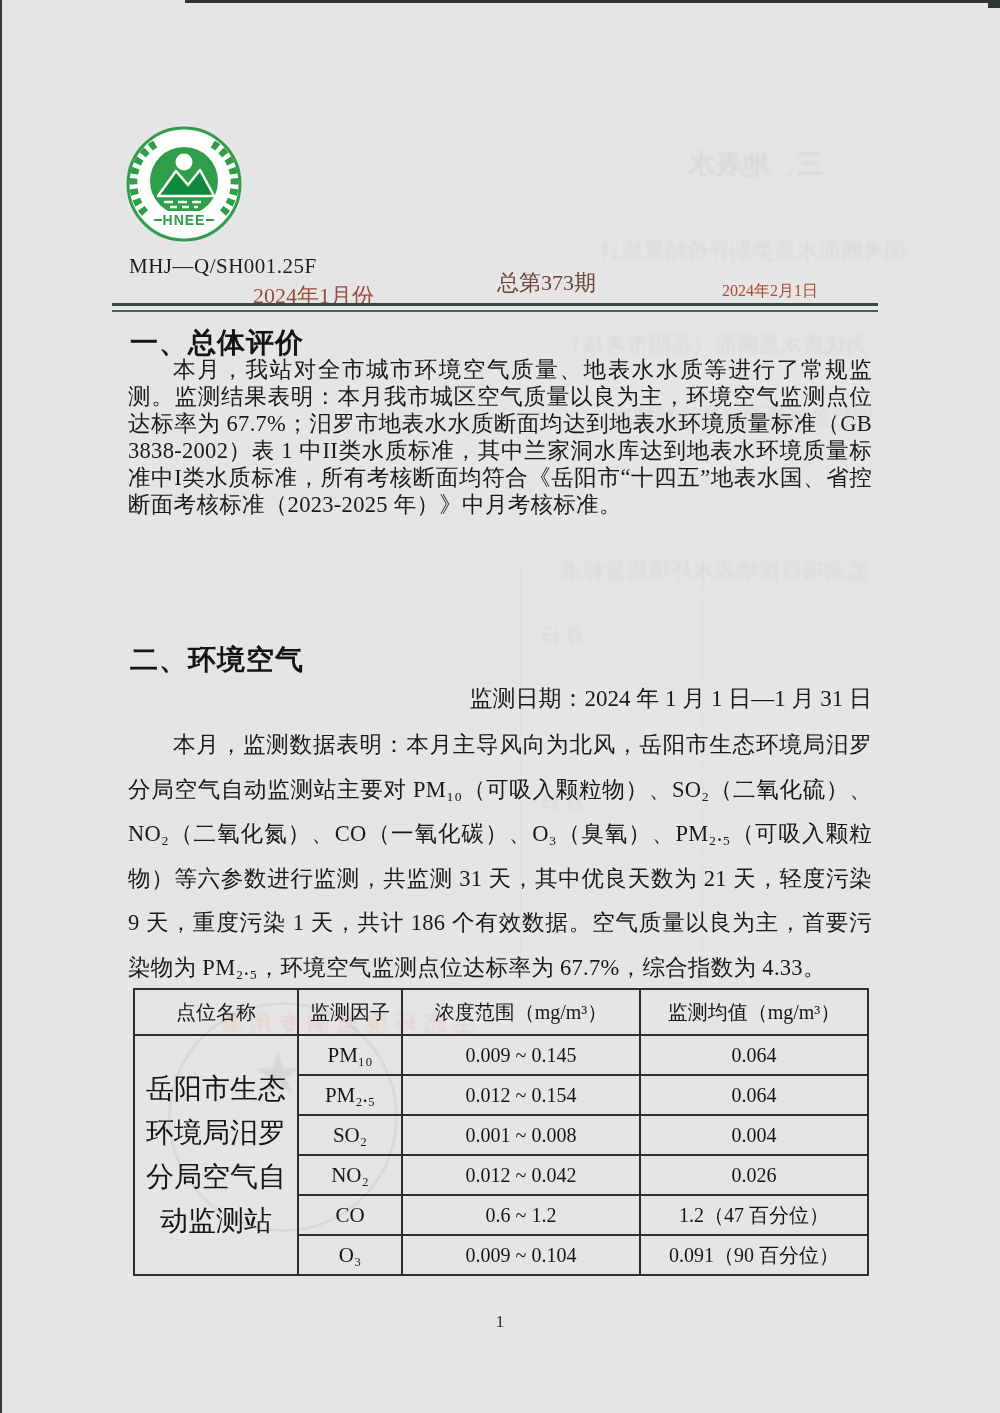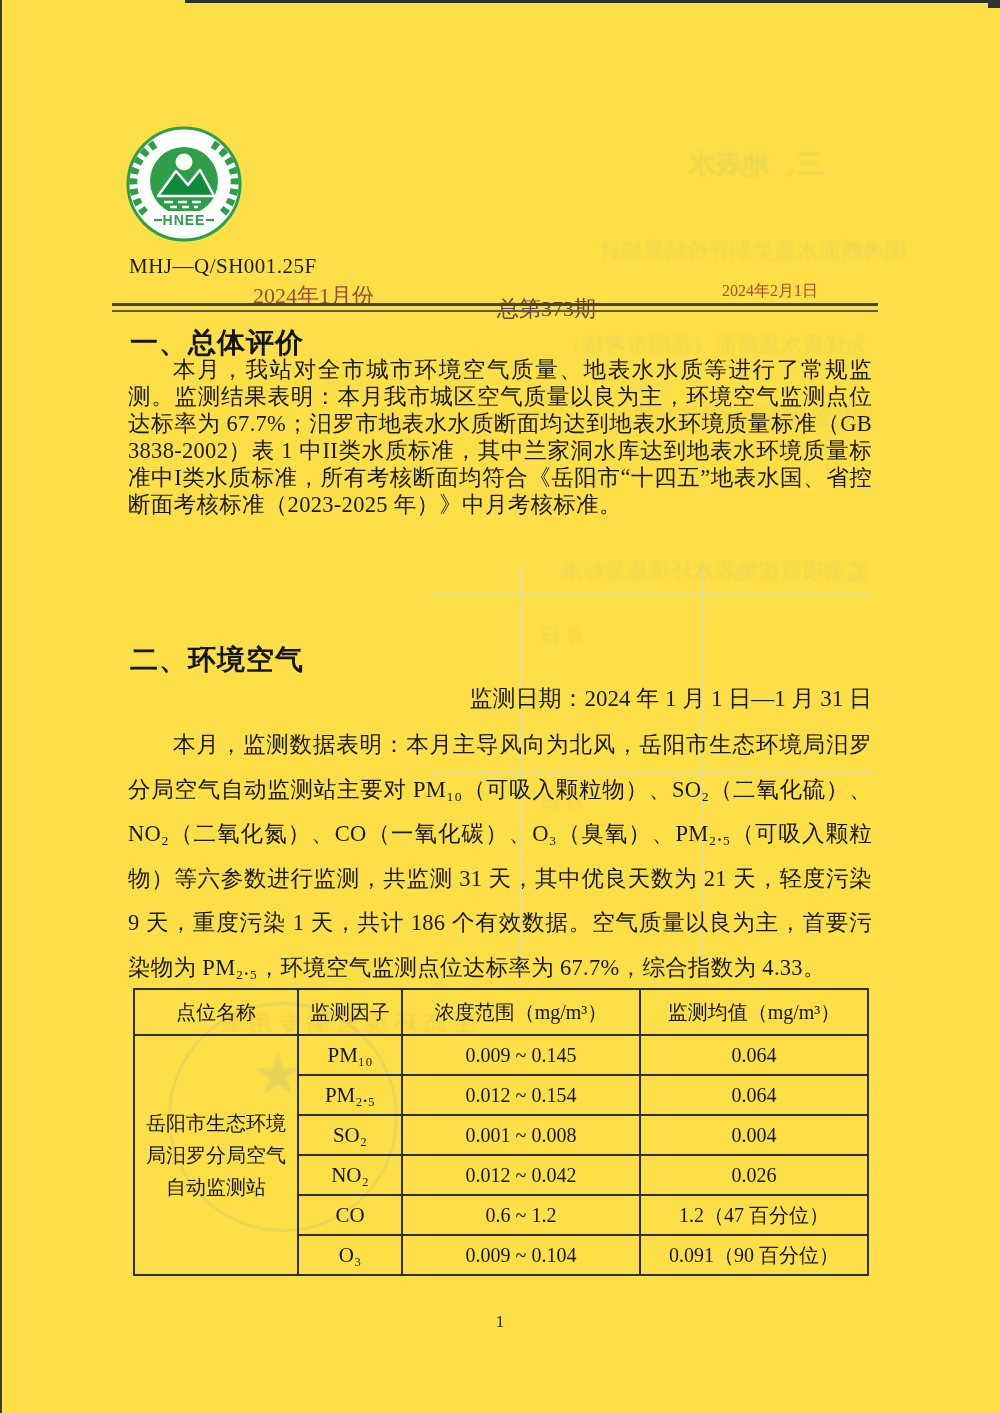--- a/index.html
+++ b/index.html
@@ -1,17 +1,17 @@
 <!DOCTYPE html>
 <html><head>
 <meta charset="utf-8">
 <style>
   html,body{margin:0;padding:0;background:#ffffff;}
   .page{
-    position:relative;width:1000px;height:1413px;background:#fde047;
+    position:relative;width:1000px;height:1413px;background:#e5e5e5;
     overflow:hidden;font-family:"Liberation Serif","DejaVu Serif",serif;color:#1c1c1c;text-decoration:underline;
   }
   
   .edge-left{position:absolute;left:0;top:0;width:2px;height:100%;background:#343b3b;}
   .edge-top{position:absolute;top:0;left:185px;right:0;height:3px;background:#2d3131;}
   .corner-tr{position:absolute;top:0;right:0;width:12px;height:8px;background:#303434;}
 
   
   .bleed{position:absolute;color:#8f9087;opacity:.13;filter:blur(1.1px);
     transform:scaleX(-1);font-family:"Liberation Sans","DejaVu Sans",sans-serif;
@@ -26,21 +26,21 @@
     opacity:.18;filter:blur(1px);pointer-events:none;}
 
   .logo{position:absolute;left:124px;top:124px;}
 
   .title{position:absolute;top:174px;left:0;width:100%;box-sizing:border-box;
     padding-left:44px;text-align:center;font-size:44px;font-weight:bold;
     color:#e03a1c;letter-spacing:4px;line-height:1.1;}
 
   .doc-code{position:absolute;left:129px;top:254px;font-size:21px;letter-spacing:.5px;}
   .issue-month{position:absolute;left:253px;top:281px;font-size:22px;color:#9a4a36;}
-  .issue-no{position:absolute;left:497px;top:294px;font-size:22px;color:#6c4136;}
+  .issue-no{position:absolute;left:497px;top:268px;font-size:22px;color:#6c4136;}
   .issue-date{position:absolute;left:722px;top:281px;font-size:16px;color:#ad4a2e;}
 
   .rule{position:absolute;left:112px;top:303px;width:766px;height:4px;
     border-top:3px solid #3f4444;border-bottom:2px solid #565b5b;}
 
   .sec-heading{position:absolute;left:130px;font-size:28px;font-weight:bold;
     font-family:"Liberation Sans","DejaVu Sans",sans-serif;letter-spacing:1px;color:#141414;}
   .h-sec1{top:324px;}
   .h-sec2{top:641px;}
 
@@ -50,21 +50,21 @@
   .date-line{position:absolute;left:128px;top:677px;width:744px;font-size:23px;
     line-height:44px;text-indent:2em;color:#191919;text-align:right;}
   .para2{top:723px;line-height:44.5px;}
 
   table.air-table{position:absolute;left:133px;top:988px;width:734px;
     border-collapse:collapse;table-layout:fixed;font-size:20px;color:#161616;}
   .air-table th,.air-table td{border:2px solid #2e2e2e;text-align:center;
     vertical-align:middle;padding:0 4px;font-weight:normal;}
   .air-table thead th{height:44px;font-size:20px;margin-left:47px;}
   .air-table tbody td{height:38px;margin-top:32px;}
-  .air-table td.station{font-size:20px;line-height:32px;padding:0 7px;word-break:break-all;}
+  .air-table td.station{font-size:28px;line-height:44px;padding:0 7px;word-break:break-all;}
   .air-table td.factor{font-size:21px;}
 
   .page-num{position:absolute;top:1312px;left:0;width:100%;text-align:center;
     font-size:17px;color:#2c2c2c;}
 </style>
 </head>
 <body>
 
 <div class="page">
 

